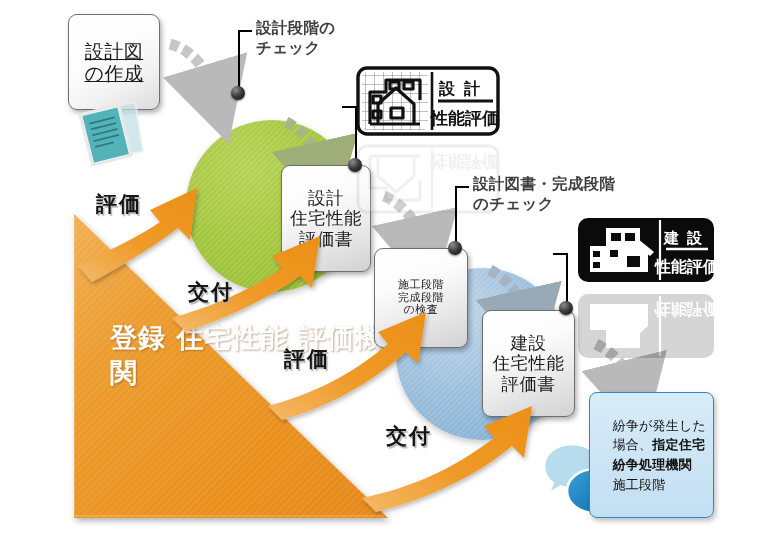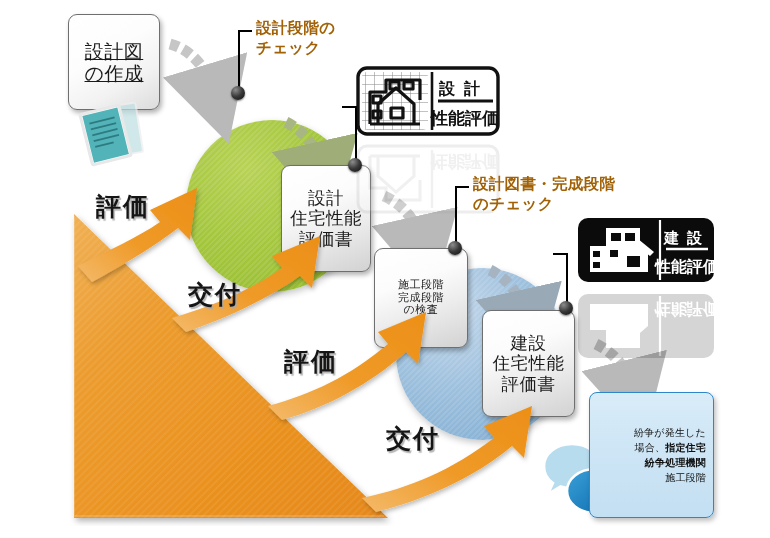--- a/index.html
+++ b/index.html
@@ -50,38 +50,38 @@
     font-size:27px;font-weight:bold;line-height:1.30;
     letter-spacing:1px;
     text-shadow:1px 1px 2px rgba(120,60,0,.45);
     z-index:4;pointer-events:none;
   }
 
   
   .callout{position:absolute;z-index:45;}
   .callout .ctext{
     position:absolute;
-    font-size:15.5px;font-weight:bold;color:#a16207;
+    font-size:15.5px;font-weight:bold;color:#404040;
     line-height:1.30;white-space:pre;letter-spacing:.3px;
     text-shadow:1px 1px 1px rgba(255,255,255,.9);
   }
   .leader{position:absolute;background:#000;z-index:44;}
   .leader.v{width:1.7px;}
   .leader.h{height:1.7px;}
   .knob{
     position:absolute;width:14px;height:14px;border-radius:50%;
     background:radial-gradient(circle at 33% 28%,#8d8d8d 0%,#3a3a3a 48%,#0c0c0c 100%);
     box-shadow:0 1px 2px rgba(0,0,0,.5);
     z-index:46;
   }
 
   
   .flabel{
     position:absolute;z-index:41;
-    font-size:25px;font-weight:bold;color:#151515;
+    font-size:21px;font-weight:bold;color:#151515;
     letter-spacing:2px;
     text-shadow:1.5px 1.5px 1px rgba(170,170,170,.85);
   }
 
   
   .logo{position:absolute;z-index:40;}
   .logo .reflection{
     position:absolute;left:0;top:100%;width:100%;height:100%;
     transform:scaleY(-1);opacity:.17;
     filter:blur(.4px);
@@ -92,21 +92,21 @@
   #disputebox{
     position:absolute;left:589px;top:392px;width:125px;height:126px;
     border:1.8px solid #2e86c8;border-radius:8px;
     background:linear-gradient(180deg,#d9ecf8 0%,#cfe6f6 40%,#c3dff2 100%);
     box-shadow:2px 3px 5px rgba(0,0,0,.25);
     z-index:36;
     display:flex;align-items:center;justify-content:flex-end;
     padding:4px 7px 4px 4px;box-sizing:border-box;
   }
   #disputebox .dtxt{
-    font-size:10px;line-height:1.52;color:#101010;text-align:right;letter-spacing:.2px;
+    font-size:13px;line-height:1.52;color:#101010;text-align:left;letter-spacing:.2px;
   }
   #disputebox .dtxt b{font-weight:bold;}
 
   
   .bubble{position:absolute;z-index:34;}
 
   
   #docicon{position:absolute;left:74px;top:98px;width:82px;height:72px;z-index:34;}
 </style>
 </head>
@@ -131,20 +131,23 @@
           <rect width="2" height="5" fill="rgba(255,255,255,.07)"></rect>
         </pattern>
         <filter id="trishadow" x="-12%" y="-12%" width="130%" height="130%">
           <feDropShadow dx="2" dy="3" stdDeviation="3.2" flood-color="#000" flood-opacity="0.30"></feDropShadow>
         </filter>
       </defs>
       <path d="M8,8 L8,312 L322,312 Z" fill="url(#gtri)" filter="url(#trishadow)"></path>
       <path d="M8,8 L8,312 L322,312 Z" fill="url(#tstripe)"></path>
       <path d="M8,10 L8,310 L318,310" fill="none" stroke="rgba(255,255,255,.22)" stroke-width="1.6"></path>
     </svg>
+    <div class="tri-label">登録
+住宅性能
+評価機関</div>
   </div>
 
   <svg width="770" height="538" style="position:absolute;left:0;top:0;z-index:33;pointer-events:none;">
     <defs>
       <linearGradient id="oarr" x1="0" y1="1" x2="1" y2="0">
         <stop offset="0%" stop-color="#f4ba6a"></stop>
         <stop offset="45%" stop-color="#ef9a28"></stop>
         <stop offset="100%" stop-color="#ec8f17"></stop>
       </linearGradient>
       <filter id="oash" x="-25%" y="-25%" width="155%" height="155%">

